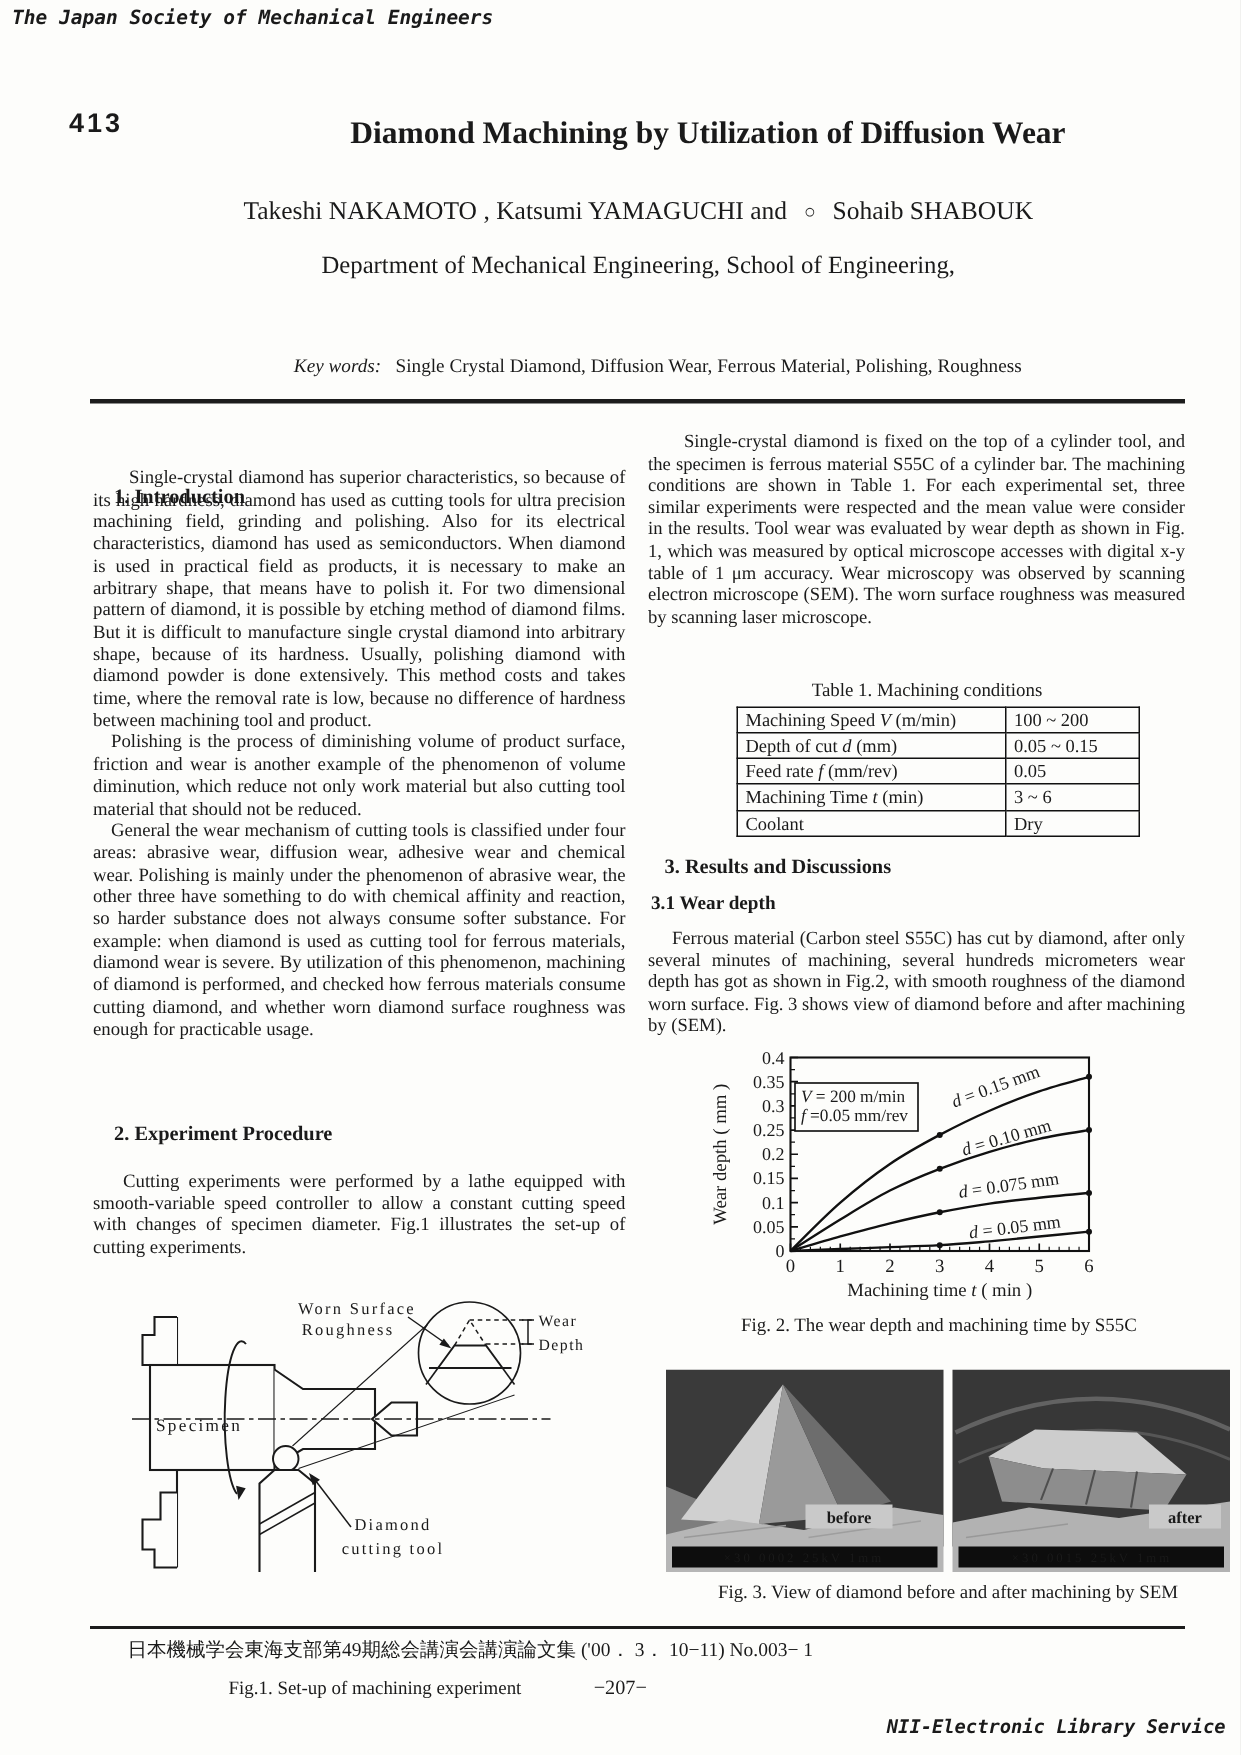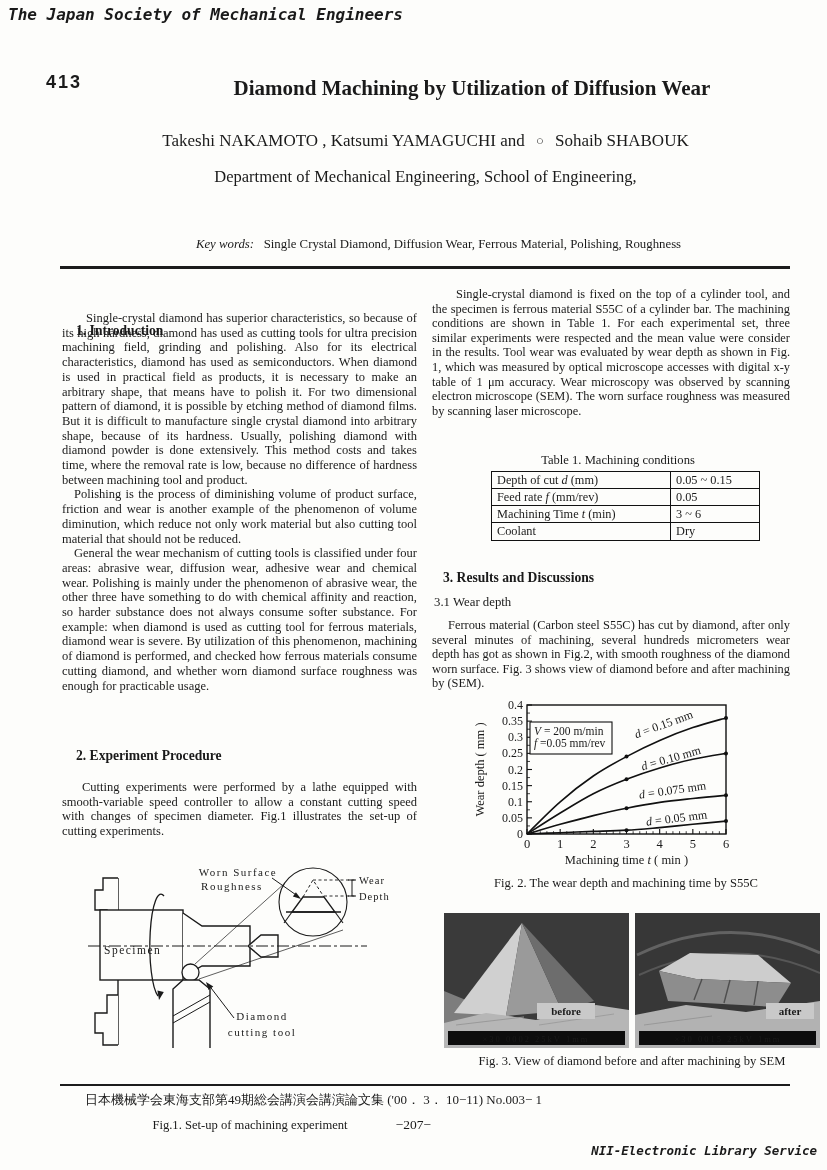--- a/index.html
+++ b/index.html
@@ -19,21 +19,21 @@
   table.t1 td.c1{width:168px;}
   table.t1 td.c2{width:78px;}
   .ital{font-style:italic;}
   svg text{font-family:"Liberation Serif",serif;fill:#1a1a1a;}
 </style>
 </head>
 <body>
 
 <div class="page">
 
-  <div class="abs mono" style="left:8px;top:5px;font-size:16px;">The Japan Society of Mechanical Engineers</div>
+  <div class="abs mono" style="left:8px;top:5px;font-size:13px;">The Japan Society of Mechanical Engineers</div>
 
   <div class="abs" style="left:46px;top:72px;font-size:18px;font-family:'Liberation Sans',sans-serif;letter-spacing:2px;font-weight:bold;">413</div>
 
   <div class="abs center" style="left:117px;right:0;top:76px;font-size:21px;font-weight:bold;">Diamond Machining by Utilization of Diffusion Wear</div>
 
   <div class="abs center" style="left:24px;right:0;top:131px;font-size:17px;">
     <span>Takeshi NAKAMOTO , Katsumi YAMAGUCHI and</span>
     <span style="font-size:13px;vertical-align:1px;margin:0 7px;">○</span>
     <span>Sohaib  SHABOUK</span>
   </div>
@@ -117,40 +117,44 @@
 
   <div class="abs col-text just" style="left:432px;top:287px;width:358px;font-size:12.4px;line-height:14.6px;">
     <p style="text-indent:24px;">Single-crystal diamond is fixed on the top of a cylinder tool, and the specimen is ferrous material S55C of a cylinder bar. The machining conditions are shown in Table 1. For each experimental set, three similar experiments were respected and the mean value were consider in the results. Tool wear was evaluated by wear depth as shown in Fig. 1, which was measured by optical microscope accesses with digital x-y table of 1 μm accuracy. Wear microscopy was observed by scanning electron microscope (SEM). The worn surface roughness was measured by scanning laser microscope.</p>
   </div>
 
   <div class="abs caption center" style="left:440px;top:453px;width:356px;">Table 1.  Machining conditions</div>
 
   <table class="t1 abs" style="left:491px;top:471px;">
     <tbody id="t1body">
         <tr>
+          <td class="c1"><span>Machining Speed  </span><span class="ital">V</span><span> (m/min)</span></td>
+          <td class="c2">100 ~ 200</td>
+        </tr>
+        <tr>
           <td class="c1"><span>Depth of cut  </span><span class="ital">d</span><span> (mm)</span></td>
           <td class="c2">0.05 ~ 0.15</td>
         </tr>
         <tr>
           <td class="c1"><span>Feed rate  </span><span class="ital">f</span><span> (mm/rev)</span></td>
           <td class="c2">0.05</td>
         </tr>
         <tr>
           <td class="c1"><span>Machining Time  </span><span class="ital">t</span><span> (min)</span></td>
           <td class="c2">3 ~ 6</td>
         </tr>
         <tr>
           <td class="c1"><span>Coolant</span><span class="ital"></span><span></span></td>
           <td class="c2">Dry</td>
         </tr>
       </tbody>
   </table>
 
   <div class="abs h-sec" style="left:443px;top:570px;text-align:right;">3.  Results and Discussions</div>
-  <div class="abs" style="left:434px;top:595px;font-size:12.8px;font-weight:normal;">3.1 Wear depth</div>
+  <div class="abs" style="left:434px;top:595px;font-size:12.8px;font-weight:bold;">3.1 Wear depth</div>
 
   <div class="abs col-text just" style="left:432px;top:618px;width:358px;font-size:12.4px;line-height:14.6px;">
     <p style="text-indent:16px;">Ferrous material (Carbon steel S55C)  has cut by diamond, after only several minutes of machining, several hundreds micrometers wear depth has got as shown in Fig.2, with smooth roughness of the diamond worn surface.  Fig. 3 shows view of diamond before and after machining by (SEM).</p>
   </div>
 
   <div class="abs" style="left:470px;top:695px;width:340px;height:200px;" id="fig2chart"><svg width="340" height="200" viewBox="0 0 340 200">
         <rect x="57" y="10" width="199" height="129" fill="none" stroke="#111" stroke-width="1.4"></rect>
         <line x1="57" y1="139" x2="57" y2="134" stroke="#111" stroke-width="1.1"></line>
         <text x="57" y="153" font-size="12.5" text-anchor="middle">0</text>
         <line x1="90.16666666666666" y1="139" x2="90.16666666666666" y2="134" stroke="#111" stroke-width="1.1"></line>

